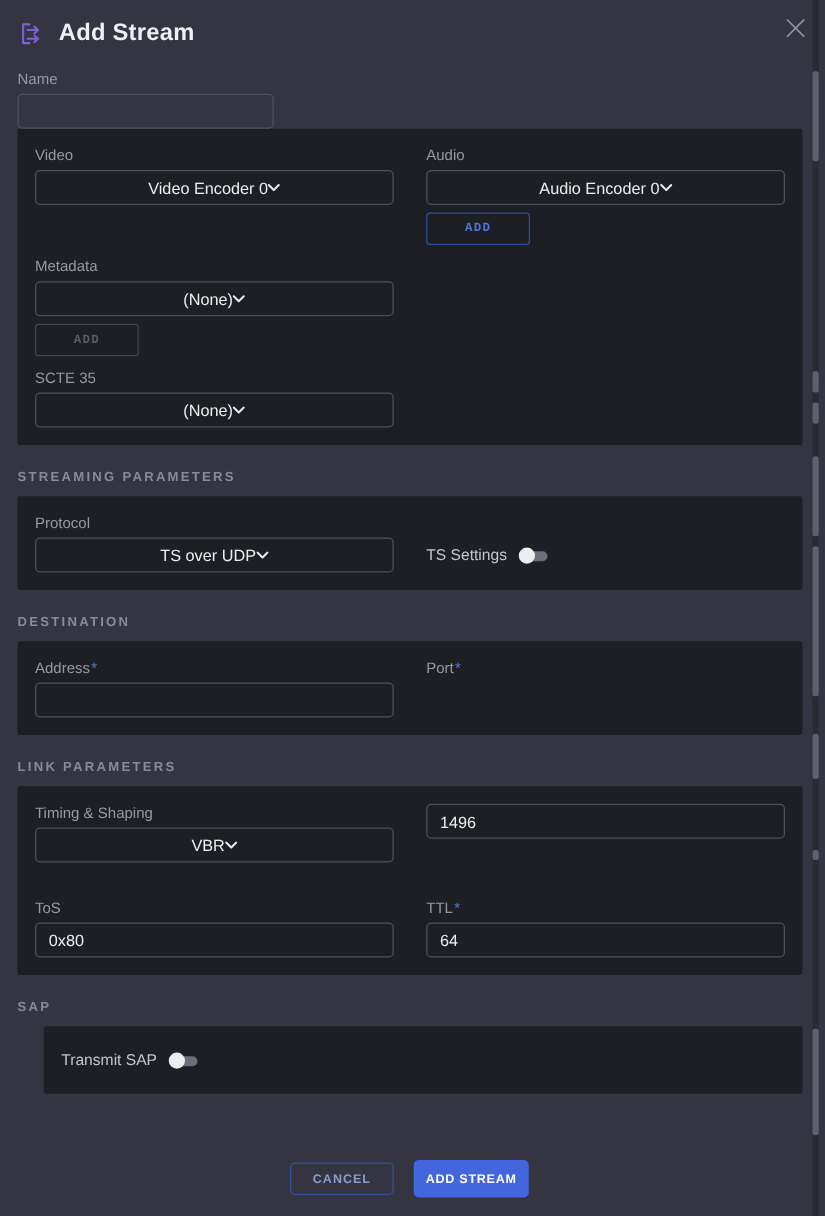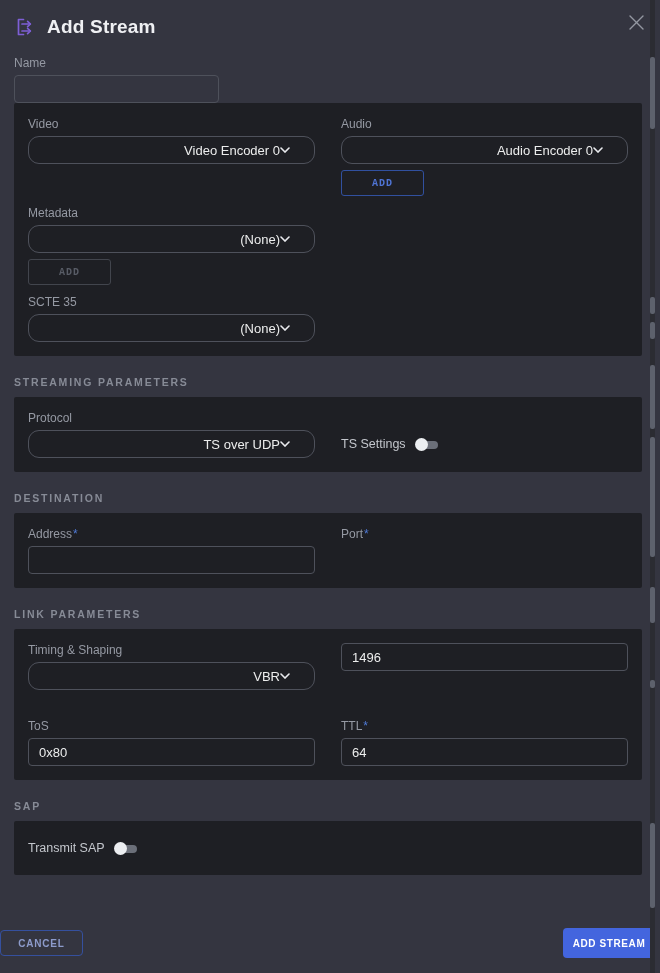--- a/index.html
+++ b/index.html
@@ -20,21 +20,21 @@
   }
 
   
   .label { font-size:12px; color:#9599a3; margin-bottom:5px; height:14px; line-height:14px; }
   .req { color:#4f7ad6; margin-left:1px; }
   .control {
     height:28px; width:100%; border:1px solid #4e515b; border-radius:4px;
     background:transparent; color:#eceded; font-size:13px;
     font-family:"Liberation Sans", sans-serif;
   }
-  .select { display:flex; align-items:center; justify-content:flex-end; padding:0 24px; cursor:pointer;border-radius:11px; }
+  .select { display:flex; align-items:center; justify-content:center; padding:0 24px; cursor:pointer; }
   input.control { padding:0 10px; outline:none; }
   input.control::placeholder { color:#787d87; font-style:italic; font-size:12.5px; }
 
   
   .sec-title { margin-top:20px; margin-bottom:8px; height:13px; font-size:10.5px; font-weight:700; letter-spacing:1.8px; color:#878b96; }
   .panel { background:#1e1f24; border-radius:2px; padding:14px; }
   .grid2 { display:grid; grid-template-columns:1fr 1fr; column-gap:26px; row-gap:10px; }
 
   .btn-add {
     margin-top:6px; width:83px; height:26px; border:1px solid #31509f; border-radius:3px;
@@ -46,21 +46,21 @@
   
   .toggle-row { display:flex; align-items:center; gap:9px; }
   .toggle-label { font-size:12.5px; color:#c3c6cc; }
   .toggle { position:relative; display:inline-block; width:23px; height:13px; cursor:pointer; }
   .toggle .track { position:absolute; left:5px; top:3px; width:18px; height:8px; border-radius:4px; background:#6b6f79; }
   .toggle .knob { position:absolute; left:0; top:0; width:13px; height:13px; border-radius:50%; background:#eceef1; }
 
   .align-with-select { align-self:end; margin-bottom:7px; }
 
   
-  .footer { position:absolute; left:0; right:5px; bottom:15px; display:flex; justify-content:space-between; align-items:center; gap:16px; }
+  .footer { position:absolute; left:0; right:5px; bottom:15px; display:flex; justify-content:center; align-items:center; gap:16px; }
   .btn-cancel {
     width:83px; height:26px; border:1px solid #35509e; border-radius:4px; background:transparent;
     color:#8d9bcb; font-weight:700; font-size:10px; letter-spacing:.8px;
     font-family:"Liberation Sans", sans-serif; cursor:pointer;
   }
   .btn-submit {
     width:92px; height:30px; border:none; border-radius:4px; background:#4365de;
     color:#ffffff; font-weight:700; font-size:10px; letter-spacing:.6px;
     font-family:"Liberation Sans", sans-serif; cursor:pointer;
   }
@@ -214,21 +214,21 @@
         <input class="control" type="text" value="0x80" style="">
       </div>
       <div>
         <div class="label"><span>TTL</span><span class="req">*</span></div>
         <input class="control" type="text" value="64" style="">
       </div>
     </div>
   </div>
 
   <div class="sec-title">SAP</div>
-  <div class="panel" style="padding:20px 14px;">
+  <div class="panel" style="padding:20px 14px;margin-left:21px;">
     <div class="toggle-row">
       <span class="toggle-label">Transmit SAP</span>
       <span class="toggle">
         <span class="track"></span>
         <span class="knob"></span>
       </span>
     </div>
   </div>
 
 </div>

